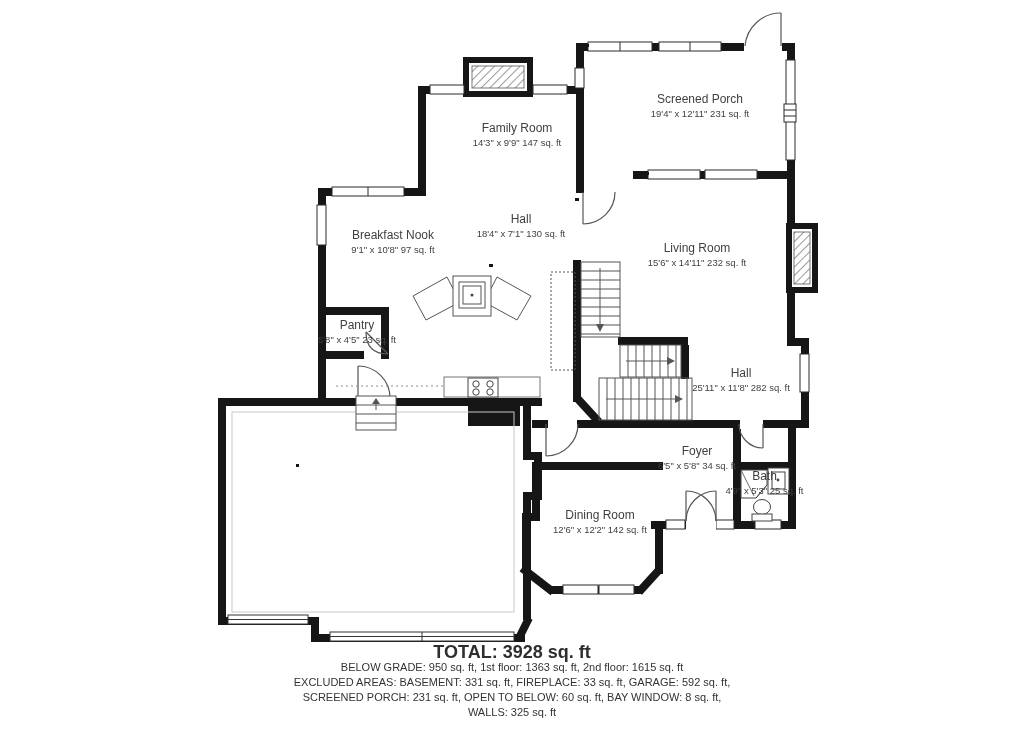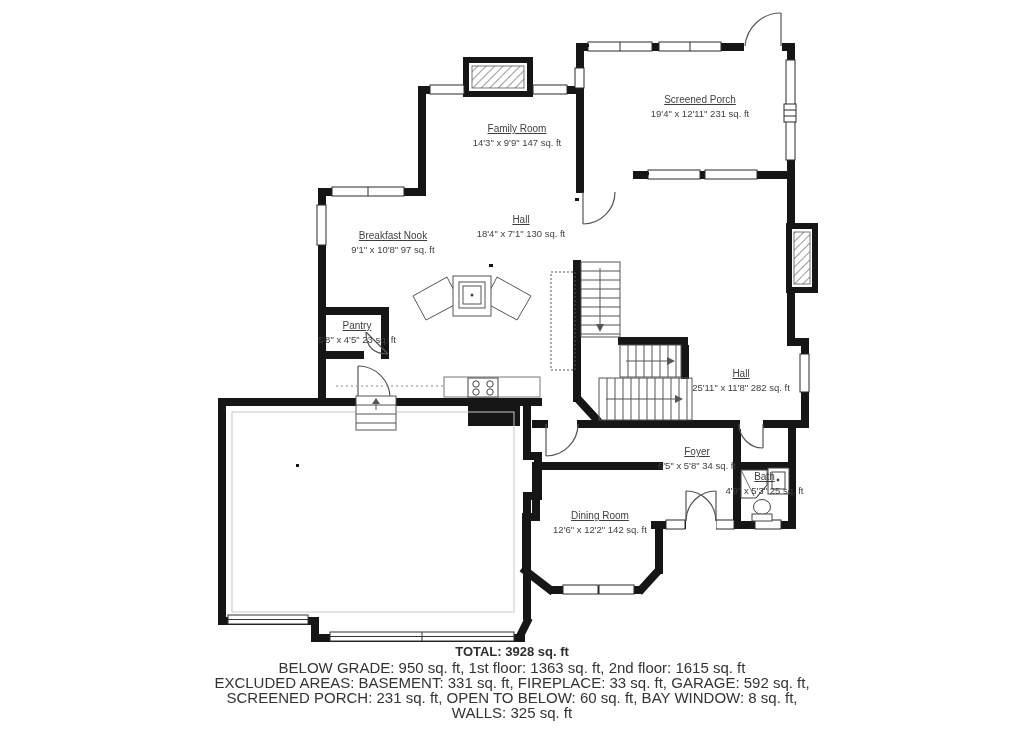--- a/index.html
+++ b/index.html
@@ -1,24 +1,24 @@
 <!DOCTYPE html>
 <html><head>
 <meta charset="utf-8">
 <style>
   html,body{margin:0;padding:0;background:#ffffff;}
   body{width:1024px;height:738px;overflow:hidden;font-family:"Liberation Sans",sans-serif;}
   #canvas{position:relative;width:1024px;height:738px;background:#fff;}
   #plan-svg{position:absolute;left:0;top:0;}
   .room-label{position:absolute;text-align:center;color:#3f3f3f;white-space:nowrap;}
-  .room-label .rn{font-size:10px;line-height:15px;text-decoration:underline;}
+  .room-label .rn{font-size:12px;line-height:15px;}
   .room-label .rd{font-size:9.5px;line-height:14px;}
   .summary{position:absolute;left:0;top:644px;width:1024px;text-align:center;color:#333;}
-  .summary .total{font-size:13px;font-weight:bold;line-height:16px;color:#2e2e2e;}
-  .summary .sline{font-size:15px;line-height:15px;}
+  .summary .total{font-size:18px;font-weight:bold;line-height:16px;color:#2e2e2e;}
+  .summary .sline{font-size:11px;line-height:15px;}
 </style>
 </head>
 <body>
 
 <div id="canvas">
 
 <svg id="plan-svg" width="1024" height="738" viewBox="0 0 1024 738" xmlns="http://www.w3.org/2000/svg">
   <defs>
     <pattern id="hatch" width="6" height="6" patternTransform="rotate(45)" patternUnits="userSpaceOnUse">
       <line x1="0" y1="0" x2="0" y2="6" stroke="#555" stroke-width="1.2"></line>
@@ -280,20 +280,24 @@
     <div class="rd">19'4" x 12'11" 231 sq. ft</div>
   </div>
   <div class="room-label" style="left:436px;top:212px;width:170px">
     <div class="rn">Hall</div>
     <div class="rd">18'4" x 7'1" 130 sq. ft</div>
   </div>
   <div class="room-label" style="left:308px;top:228px;width:170px">
     <div class="rn">Breakfast Nook</div>
     <div class="rd">9'1" x 10'8" 97 sq. ft</div>
   </div>
+  <div class="room-label" style="left:612px;top:241px;width:170px">
+    <div class="rn">Living Room</div>
+    <div class="rd">15'6" x 14'11" 232 sq. ft</div>
+  </div>
   <div class="room-label" style="left:272px;top:318px;width:170px">
     <div class="rn">Pantry</div>
     <div class="rd">5'8" x 4'5" 23 sq. ft</div>
   </div>
   <div class="room-label" style="left:656px;top:366px;width:170px">
     <div class="rn">Hall</div>
     <div class="rd">25'11" x 11'8" 282 sq. ft</div>
   </div>
   <div class="room-label" style="left:515px;top:508px;width:170px">
     <div class="rn">Dining Room</div>

